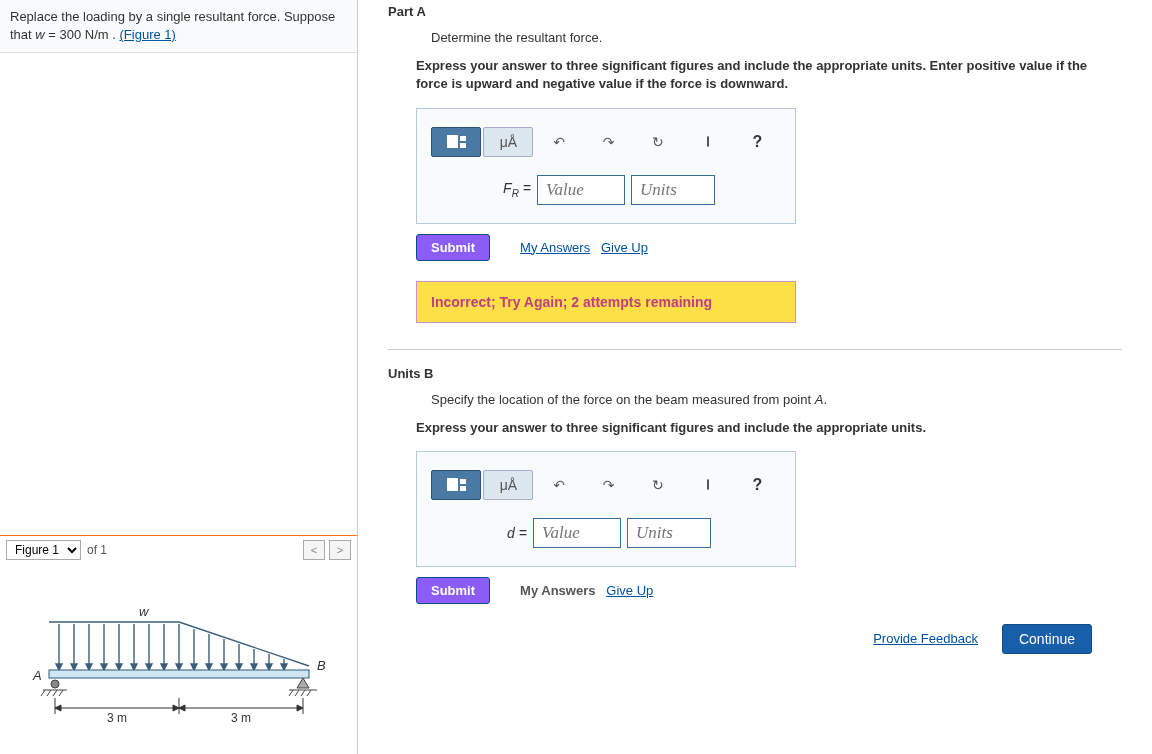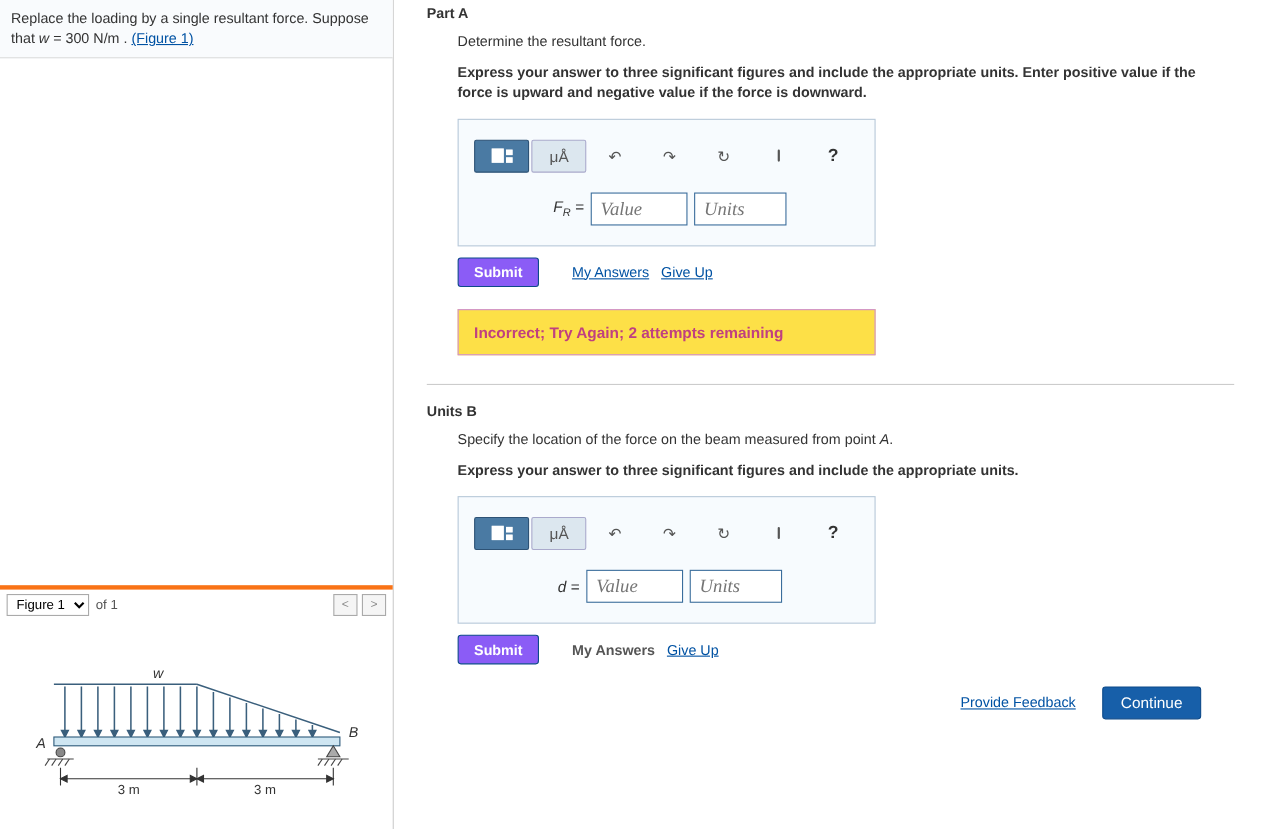--- a/index.html
+++ b/index.html
@@ -27,21 +27,21 @@
     font-size: 13px;
     line-height: 1.4;
   }
   .problem-statement .italic { font-style: italic; }
   .problem-statement a { color: #0052a3; text-decoration: underline; cursor: pointer; }
   .figure-section {
     position: absolute;
     bottom: 0;
     left: 0;
     right: 0;
-    border-top: 4px solid #f97316;
+    border-top: 1px solid #f97316;
   }
   .figure-header {
     display: flex;
     align-items: center;
     padding: 4px 6px;
     gap: 6px;
   }
   .figure-select {
     border: 1px solid #aaa;
     font-size: 12px;
@@ -75,21 +75,21 @@
     flex: 1;
     padding: 0 30px 0 30px;
     overflow-y: auto;
   }
   .part-title {
     font-weight: bold;
     font-size: 13px;
     margin: 4px 0 10px 0;
   }
   .part-body { padding-left: 28px; }
-  .instruction { margin-bottom: 10px; line-height: 1.4; }
+  .instruction { margin-bottom: 10px; line-height: 1.4; margin-left: 15px; }
   .instruction-bold { font-weight: bold; margin-bottom: 14px; line-height: 1.4; }
   .answer-box {
     border: 1px solid #b8c9d9;
     background: #f7fbfe;
     padding: 18px 14px 18px 14px;
     width: 380px;
     margin-bottom: 10px;
   }
   .toolbar {
     display: flex;

